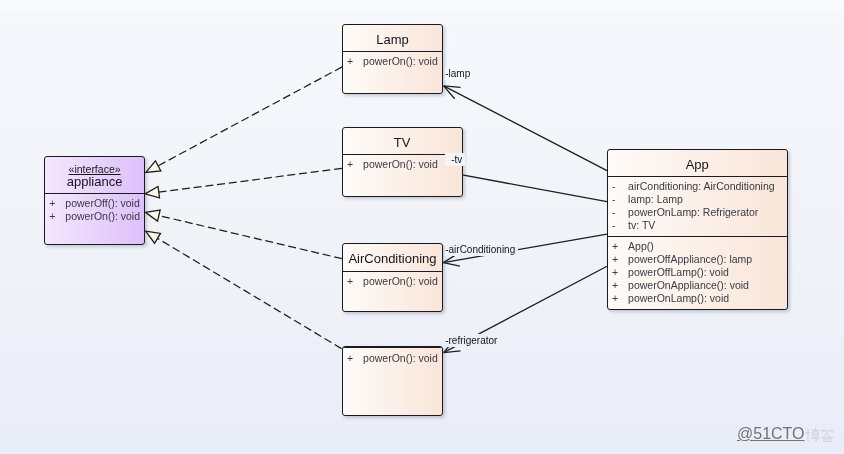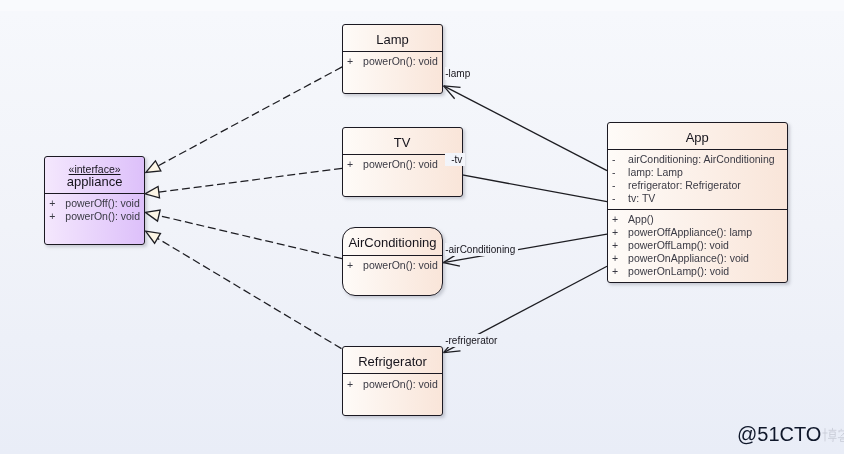--- a/index.html
+++ b/index.html
@@ -28,21 +28,21 @@
   .sec{padding-top:3.3px;box-sizing:border-box;}
   .row{font-size:10.5px;line-height:12.8px;height:12.8px;}
   .vis{width:20.5px;padding-left:4.4px;text-align:left;box-sizing:border-box;}
 
   .edgelabel{position:absolute;font-size:10px;color:#16141c;white-space:nowrap;line-height:13px;
              height:13px;padding-right:3px;
              background-image:linear-gradient(to bottom,#f9fafd 0px,#f9fafd 11px,#f6f8fc 11px,#f1f3f9 225px,#e9edf7 454px);
              background-size:844px 454px;background-repeat:no-repeat;}
 
   .watermark{position:absolute;left:737px;top:426px;display:flex;align-items:flex-start;}
-  .wm-latin{color:#0f172a;font-size:20px;line-height:16px;}
+  .wm-latin{color:#737373;font-size:16px;line-height:16px;text-decoration:underline;}
   .wm-cjk{display:block;margin-left:0.5px;margin-top:1px;}
 </style>
 </head>
 <body>
 
 <div id="canvas">
   <svg class="edges" id="edge-layer" viewBox="0 0 844 454">
       <g>
         <line x1="342.1" y1="66.9" x2="158.1423530555534" y2="165.8170833467845" stroke="#1d1d22" stroke-width="1.25" stroke-dasharray="8 3.8"></line>
         <polygon points="145.9,172.4 155.4428836366089,160.79683784918348 160.8418224744979,170.83732884438552" fill="#fdf6e6" stroke="#1d1d22" stroke-width="1.3" stroke-linejoin="miter"></polygon>
@@ -112,58 +112,55 @@
         <div class="hdr" style="height: 26.125px; padding-top: 5px;">
           <div class="nodename">TV</div>
         </div>
         <div class="sec">
           <div class="row">
             <span class="vis plus">+</span>
             <span class="mtxt">powerOn(): void</span>
           </div>
         </div>
       </div>
-      <div class="node cls" style="left: 341.6px; top: 227px; width: 101.8px; height: 69.3px; border-radius: 13px;">
+      <div class="node cls" style="left: 341.6px; top: 243px; width: 101.8px; height: 69.3px;">
         <div class="hdr" style="height: 26.725px; padding-top: 5px;">
           <div class="nodename">AirConditioning</div>
         </div>
         <div class="sec">
           <div class="row">
             <span class="vis plus">+</span>
             <span class="mtxt">powerOn(): void</span>
           </div>
         </div>
       </div>
       <div class="node cls" style="left: 341.6px; top: 346.4px; width: 101.8px; height: 69.3px;">
-        <div class="hdr" style="height: 25.925px; padding-top: 5px;">
-          <div class="nodename">Refrigerator</div>
-        </div>
-        <div class="sec">
-          <div class="row">
-            <span class="vis plus">+</span>
-            <span class="mtxt">powerOn(): void</span>
-          </div>
-        </div>
-      </div>
-      <div class="node cls" style="left: 606.6px; top: 122px; width: 181.3px; height: 160.8px;">
+        <div class="sec">
+          <div class="row">
+            <span class="vis plus">+</span>
+            <span class="mtxt">powerOn(): void</span>
+          </div>
+        </div>
+      </div>
+      <div class="node cls" style="left: 606.6px; top: 149px; width: 181.3px; height: 160.8px;">
         <div class="hdr" style="height: 25.925px; padding-top: 5px;">
           <div class="nodename">App</div>
         </div>
         <div class="sec" style="height: 60.175px;">
           <div class="row">
             <span class="vis minus">-</span>
             <span class="mtxt">airConditioning: AirConditioning</span>
           </div>
           <div class="row">
             <span class="vis minus">-</span>
             <span class="mtxt">lamp: Lamp</span>
           </div>
           <div class="row">
             <span class="vis minus">-</span>
-            <span class="mtxt">refrigerator: Refrigerator</span>
+            <span class="mtxt">powerOnLamp: Refrigerator</span>
           </div>
           <div class="row">
             <span class="vis minus">-</span>
             <span class="mtxt">tv: TV</span>
           </div>
         </div>
         <div class="sec">
           <div class="row">
             <span class="vis plus">+</span>
             <span class="mtxt">App()</span>

